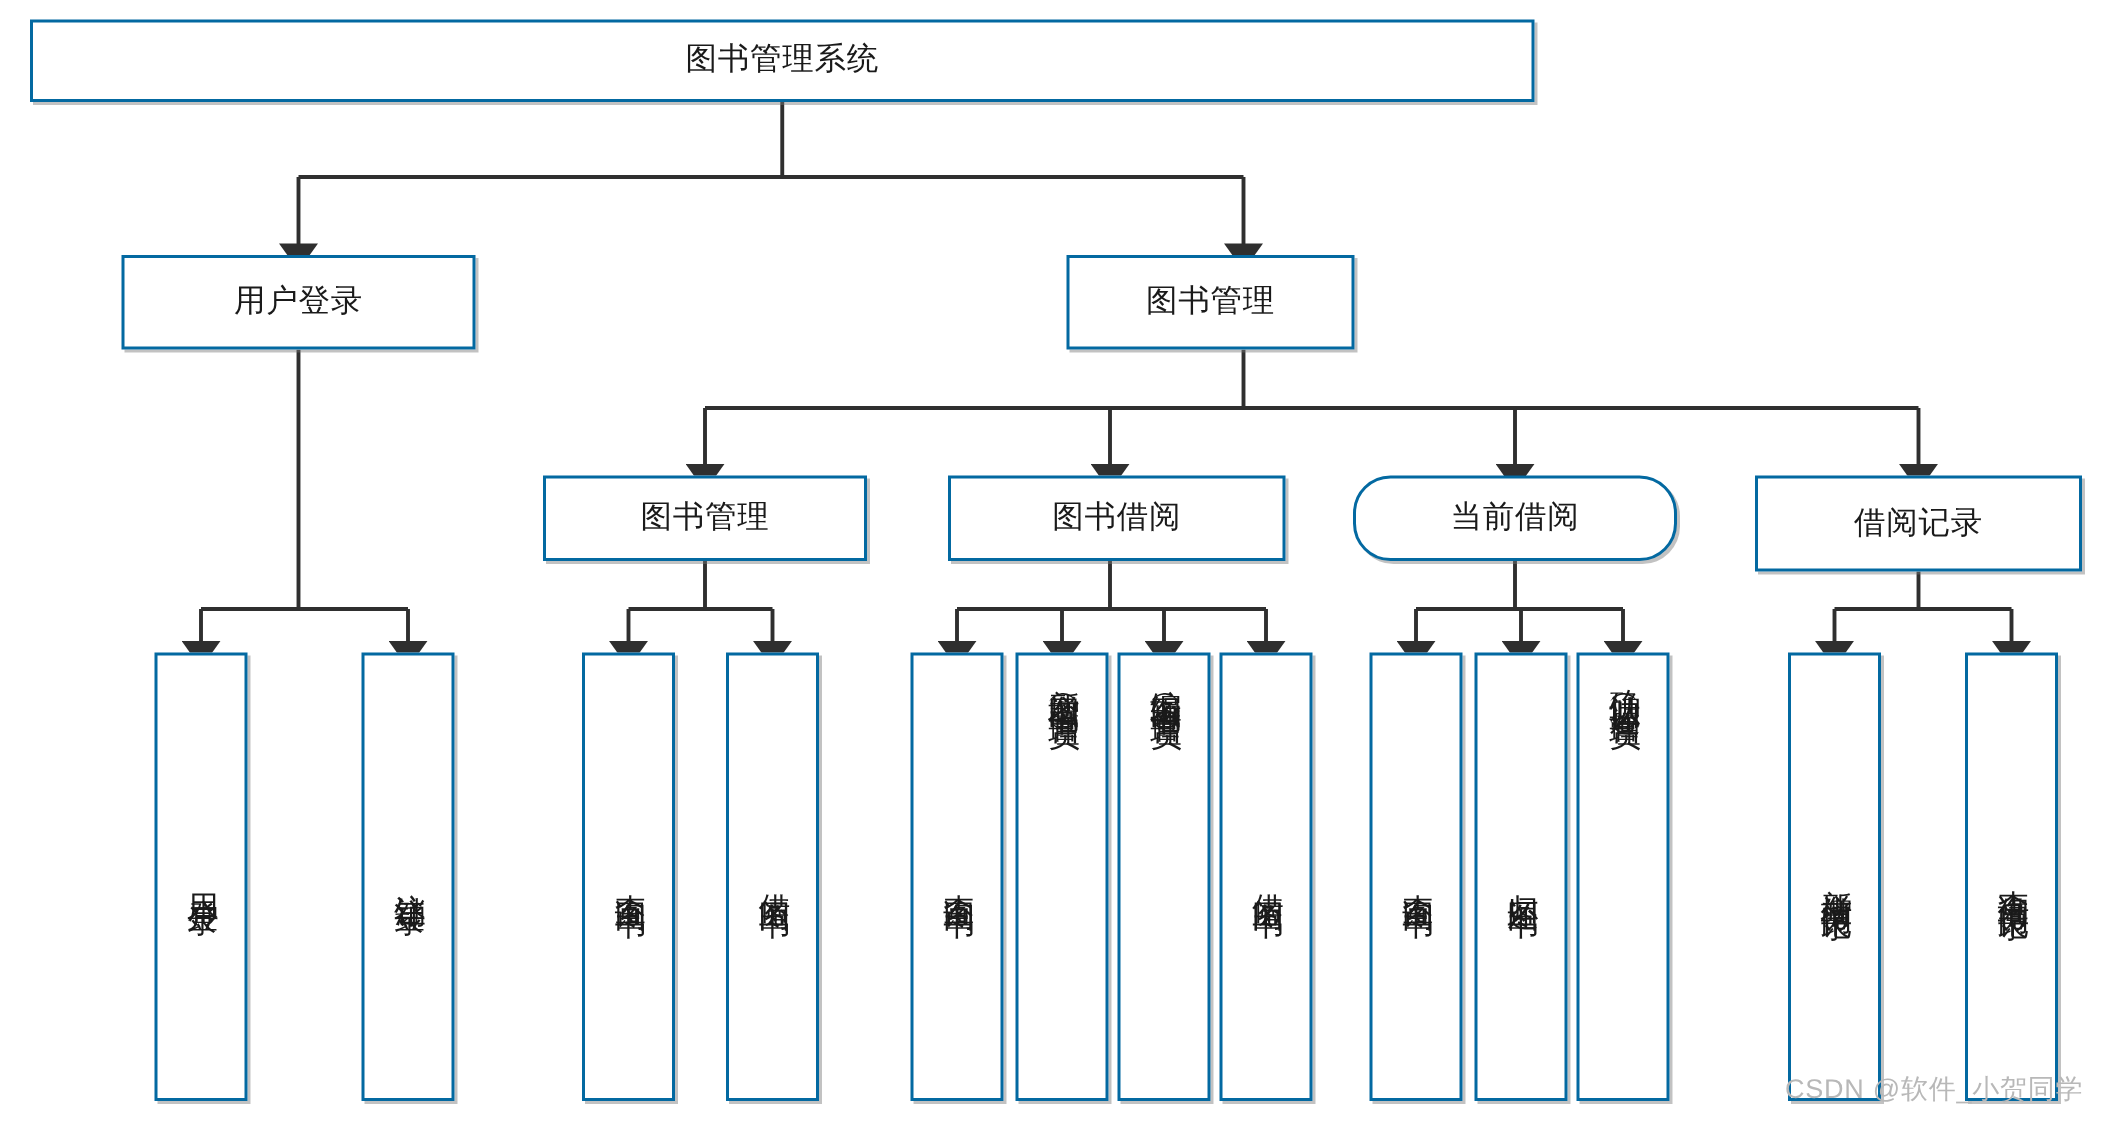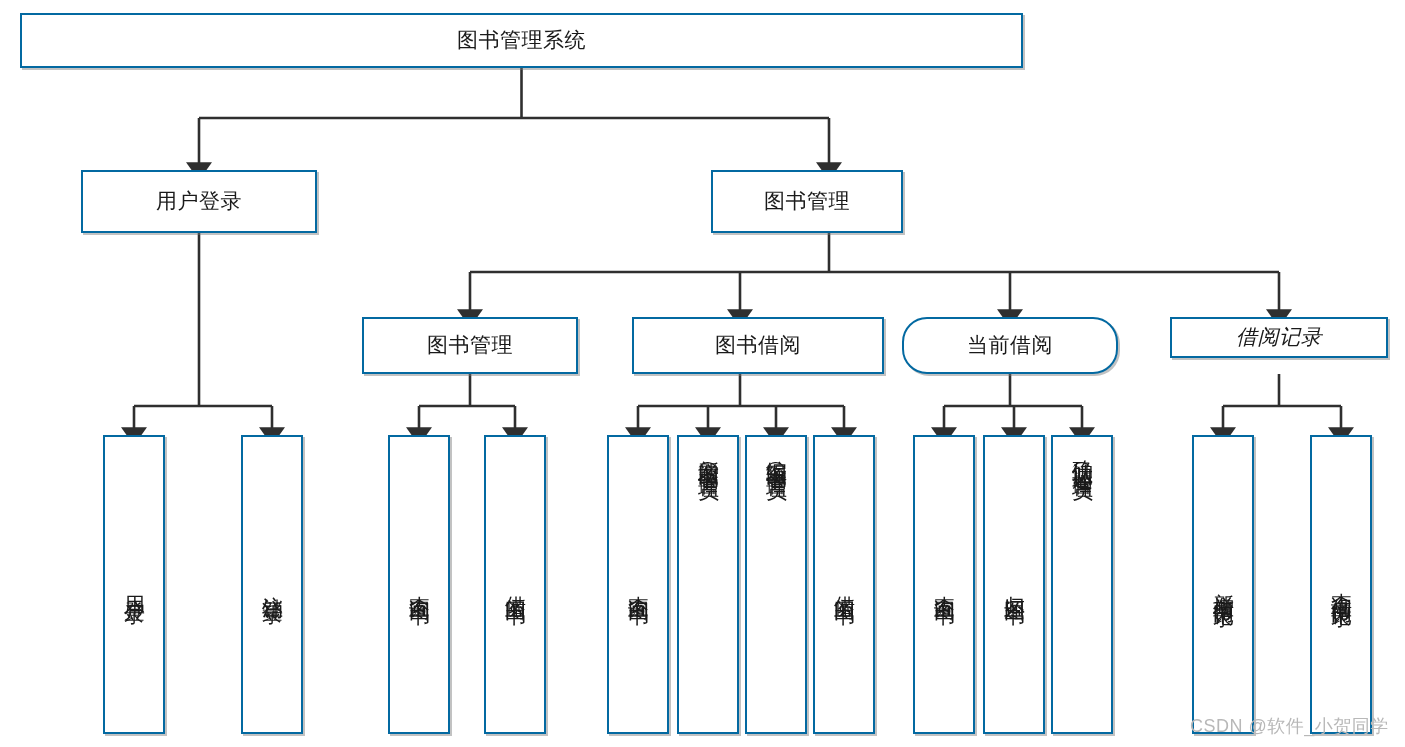--- a/index.html
+++ b/index.html
@@ -123,27 +123,27 @@
       </div>
       <div class="node horiz" style="left: 81px; top: 170px; width: 236px; height: 63px;">
         <span class="label">用户登录</span>
       </div>
       <div class="node horiz" style="left: 711px; top: 170px; width: 192px; height: 63px;">
         <span class="label">图书管理</span>
       </div>
       <div class="node horiz" style="left: 362px; top: 317px; width: 216px; height: 57px;">
         <span class="label">图书管理</span>
       </div>
-      <div class="node horiz" style="left: 632px; top: 317px; width: 252px; height: 57px;">
+      <div class="node horiz" style="left: 632px; top: 317px; width: 225px; height: 57px;">
         <span class="label">图书借阅</span>
       </div>
       <div class="node horiz" style="left: 902px; top: 317px; width: 216px; height: 57px; border-radius: 25px;">
         <span class="label">当前借阅</span>
       </div>
-      <div class="node horiz" style="left: 1170px; top: 317px; width: 218px; height: 41px; font-style: italic;">
+      <div class="node horiz" style="left: 1170px; top: 317px; width: 218px; height: 64px;">
         <span class="label">借阅记录</span>
       </div>
       <div class="node vert mid" style="left: 103px; top: 435px; width: 62px; height: 299px;">
         <span class="label">用户登录</span>
       </div>
       <div class="node vert mid" style="left: 241px; top: 435px; width: 62px; height: 299px;">
         <span class="label">注销登录</span>
       </div>
       <div class="node vert mid" style="left: 388px; top: 435px; width: 62px; height: 299px;">
         <span class="label">查询图书</span>

